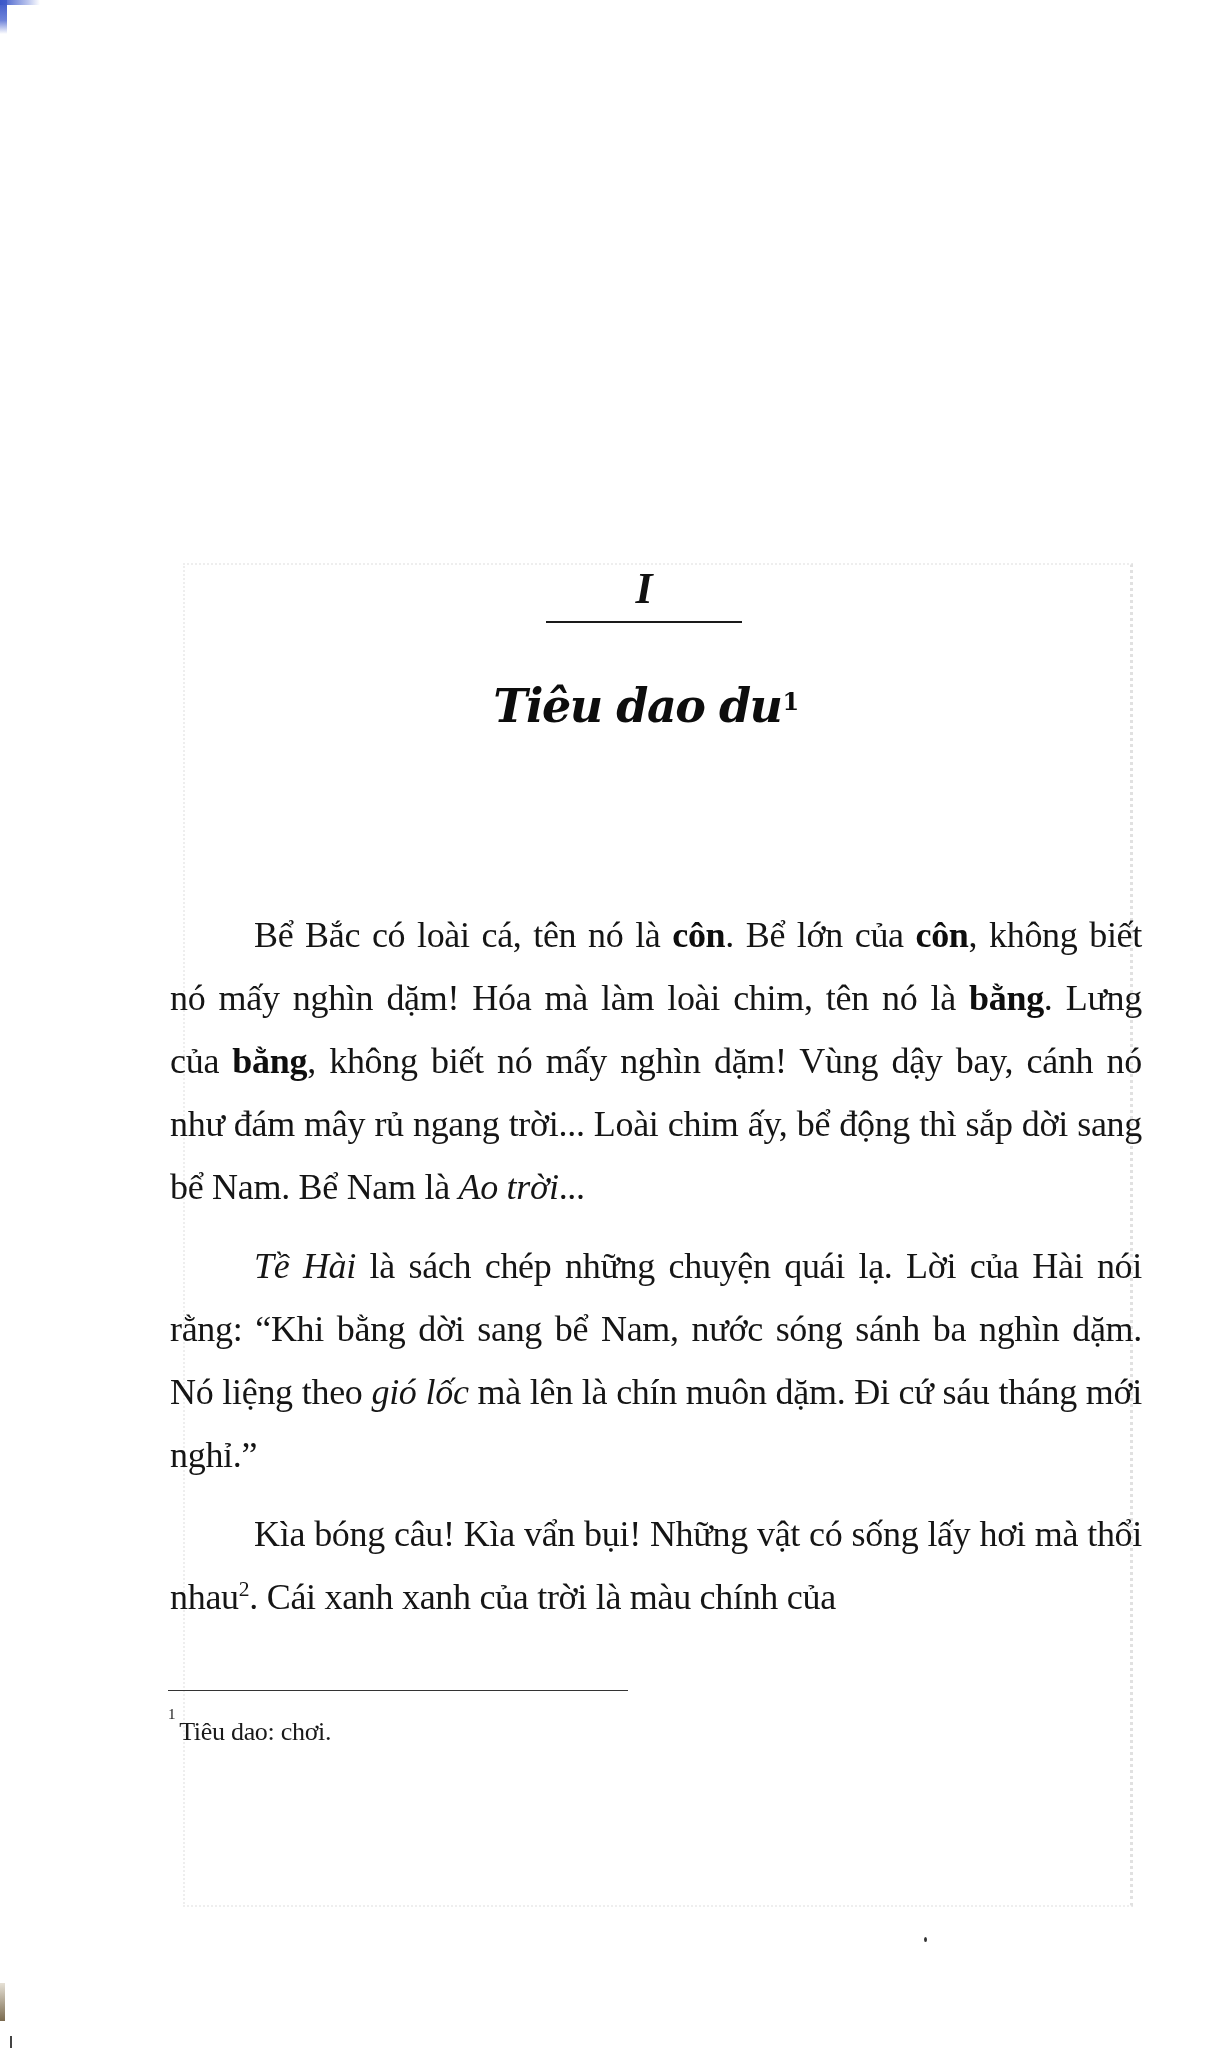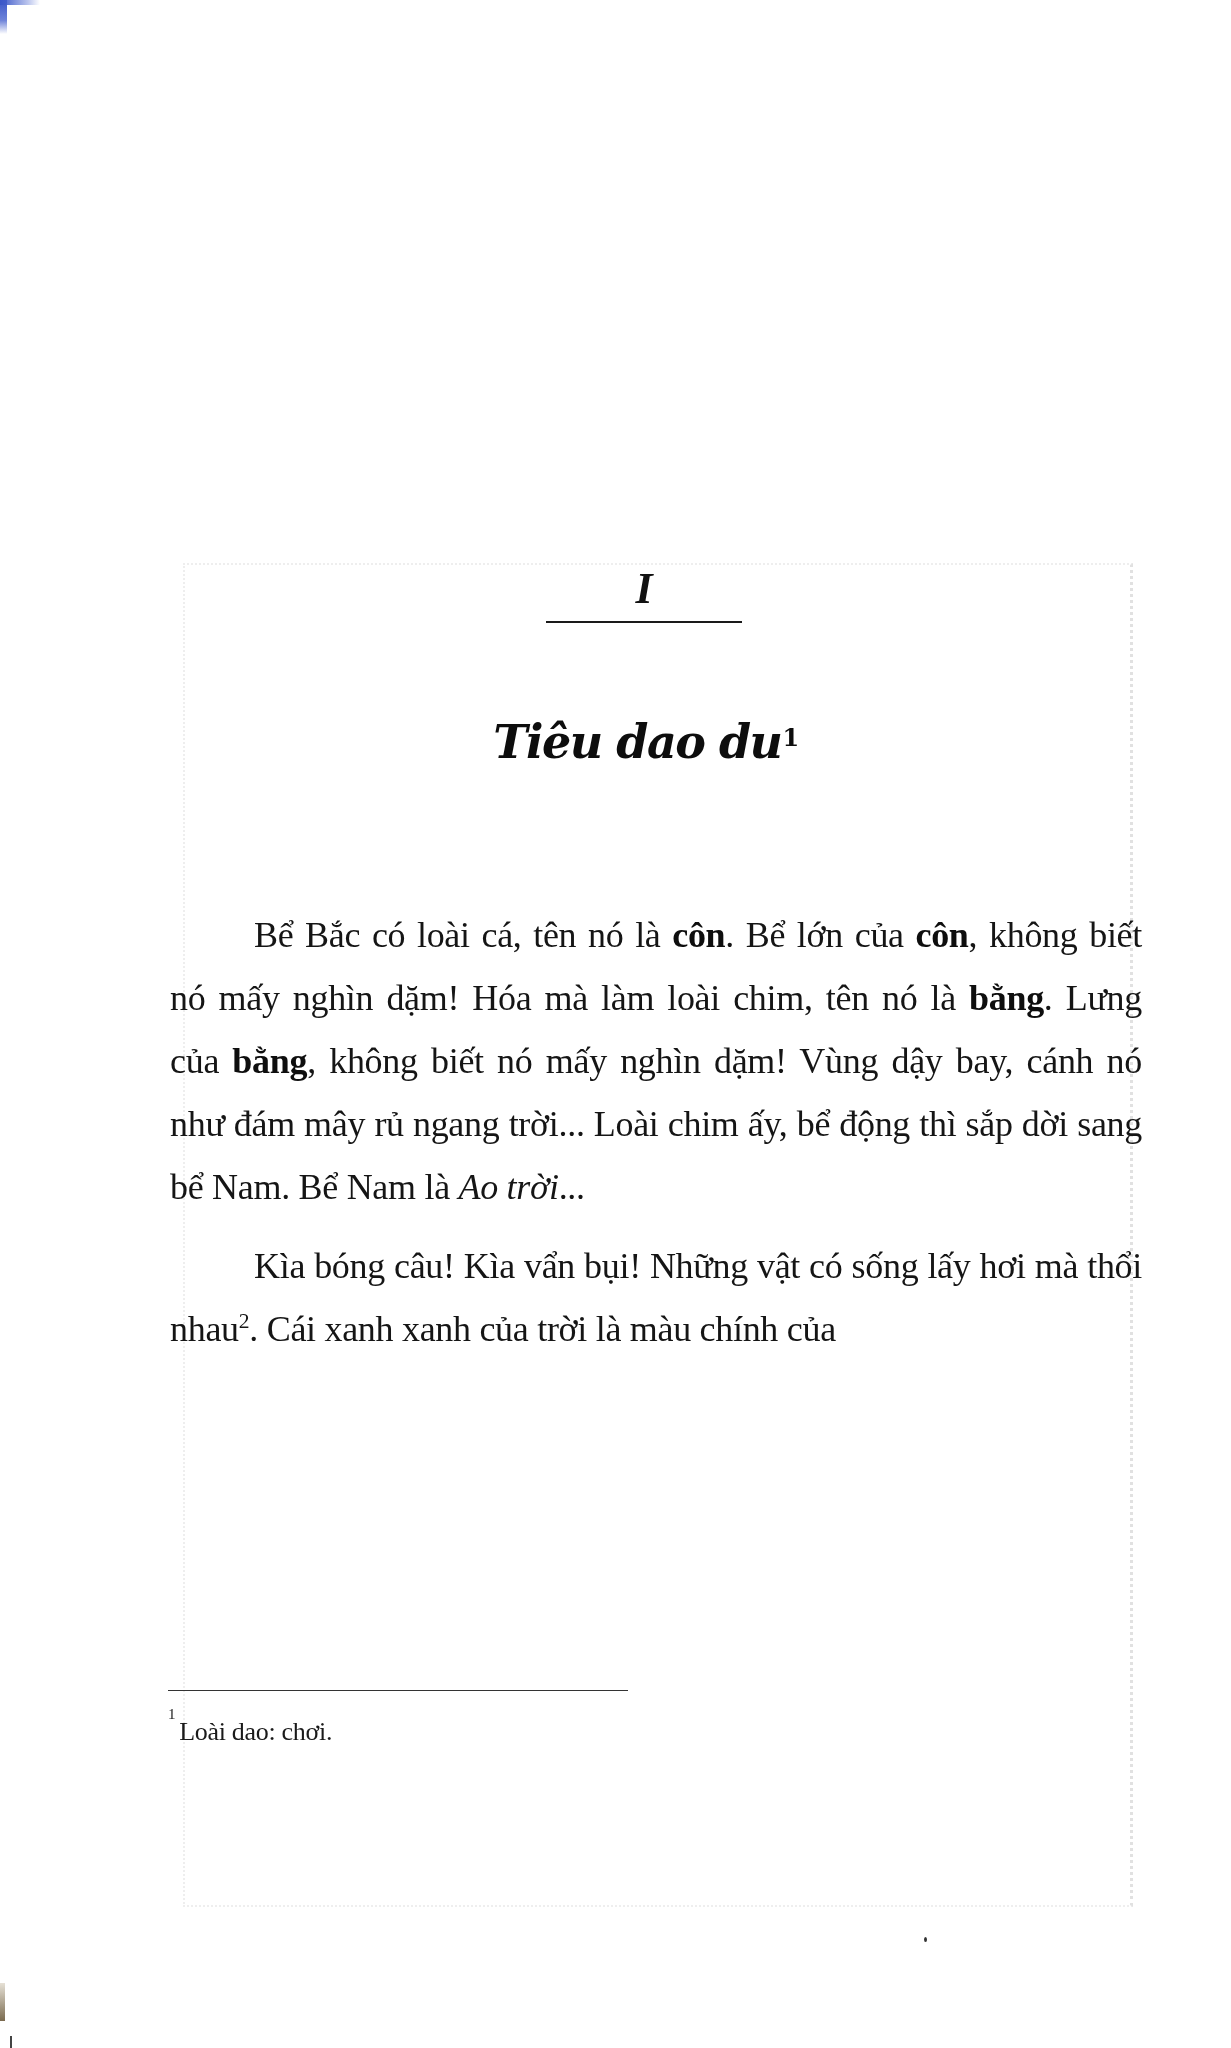--- a/index.html
+++ b/index.html
@@ -85,21 +85,20 @@
       width: 531px;
       top: 678px;
       text-align: center;
       font-family: "DejaVu Serif", serif;
       font-weight: bold;
       font-style: italic;
       font-size: 46px;
       line-height: 56px;
       letter-spacing: -1.5px;
       color: #0d0d0d;
-      margin-top: 36px;
     }
     .chapter-title sup {
       font-size: 24px;
       vertical-align: top;
       position: relative;
       top: -4px;
       margin-left: 1px;
       font-style: normal;
     }
 
@@ -159,19 +158,20 @@
 <div class="scan-corner-bl"></div>
 <div class="scan-corner-bl2"></div>
 <div class="speck"></div>
 
 <div class="chapter-number">I</div>
 <div class="chapter-rule"></div>
 <div class="chapter-title"><span>Tiêu dao du</span><sup>1</sup></div>
 
 <div class="body-text">
   <p class="para"><span>Bể Bắc có loài cá, tên nó là </span><b>côn</b><span>. Bể lớn của </span><b>côn</b><span>, không biết nó mấy nghìn dặm! Hóa mà làm loài chim, tên nó là </span><b>bằng</b><span>. Lưng của </span><b>bằng</b><span>, không biết nó mấy nghìn dặm! Vùng dậy bay, cánh nó như đám mây rủ ngang trời... Loài chim ấy, bể động thì sắp dời sang bể Nam. Bể Nam là </span><i>Ao trời</i><span>...</span></p>
+  <p class="para"><i>Tề Hài</i><span> là sách chép những chuyện quái lạ. Lời của Hài nói rằng: “Khi bằng dời sang bể Nam, nước sóng sánh ba nghìn dặm. Nó liệng theo </span><i>gió lốc</i><span> mà lên là chín muôn dặm. Đi cứ sáu tháng mới nghỉ.”</span></p>
   <p class="para"><span>Kìa bóng câu! Kìa vẩn bụi! Những vật có sống lấy hơi mà thổi nhau</span><sup>2</sup><span>. Cái xanh xanh của trời là màu chính của</span></p>
 </div>
 
 <div class="fn-rule"></div>
 <div class="footnotes">
-  <p class="fn"><sup>1</sup><span>Loài dao: chơi.</span></p>
+  <p class="fn"><sup>1</sup><span>Tiêu dao: chơi.</span></p>
 </div>
 
 </body></html>

